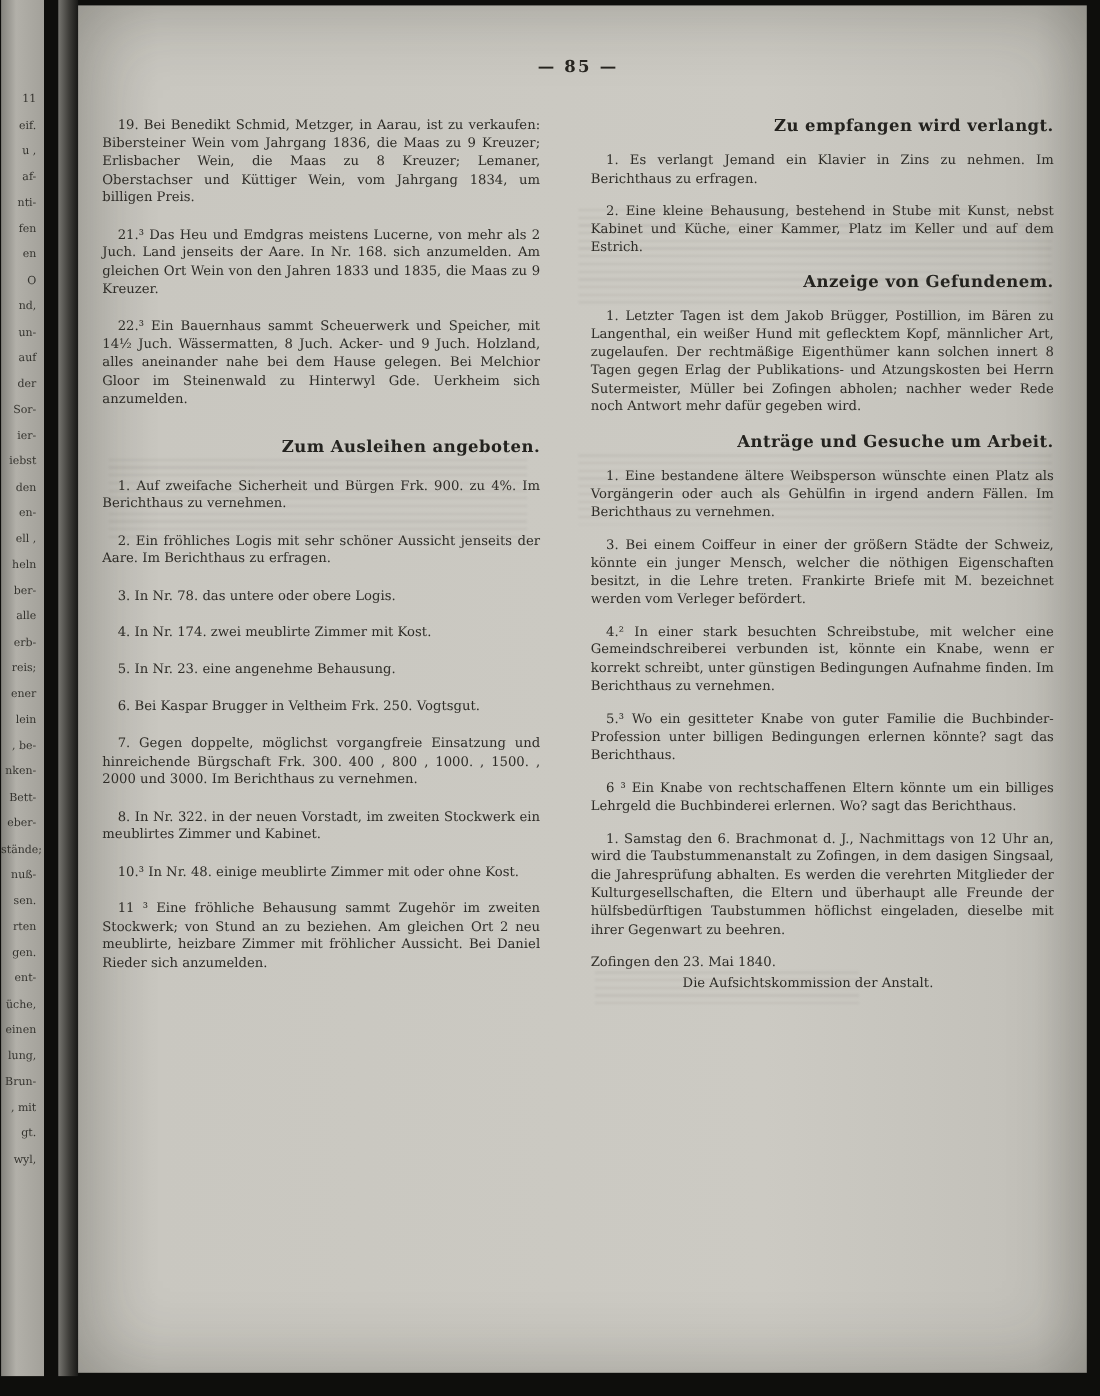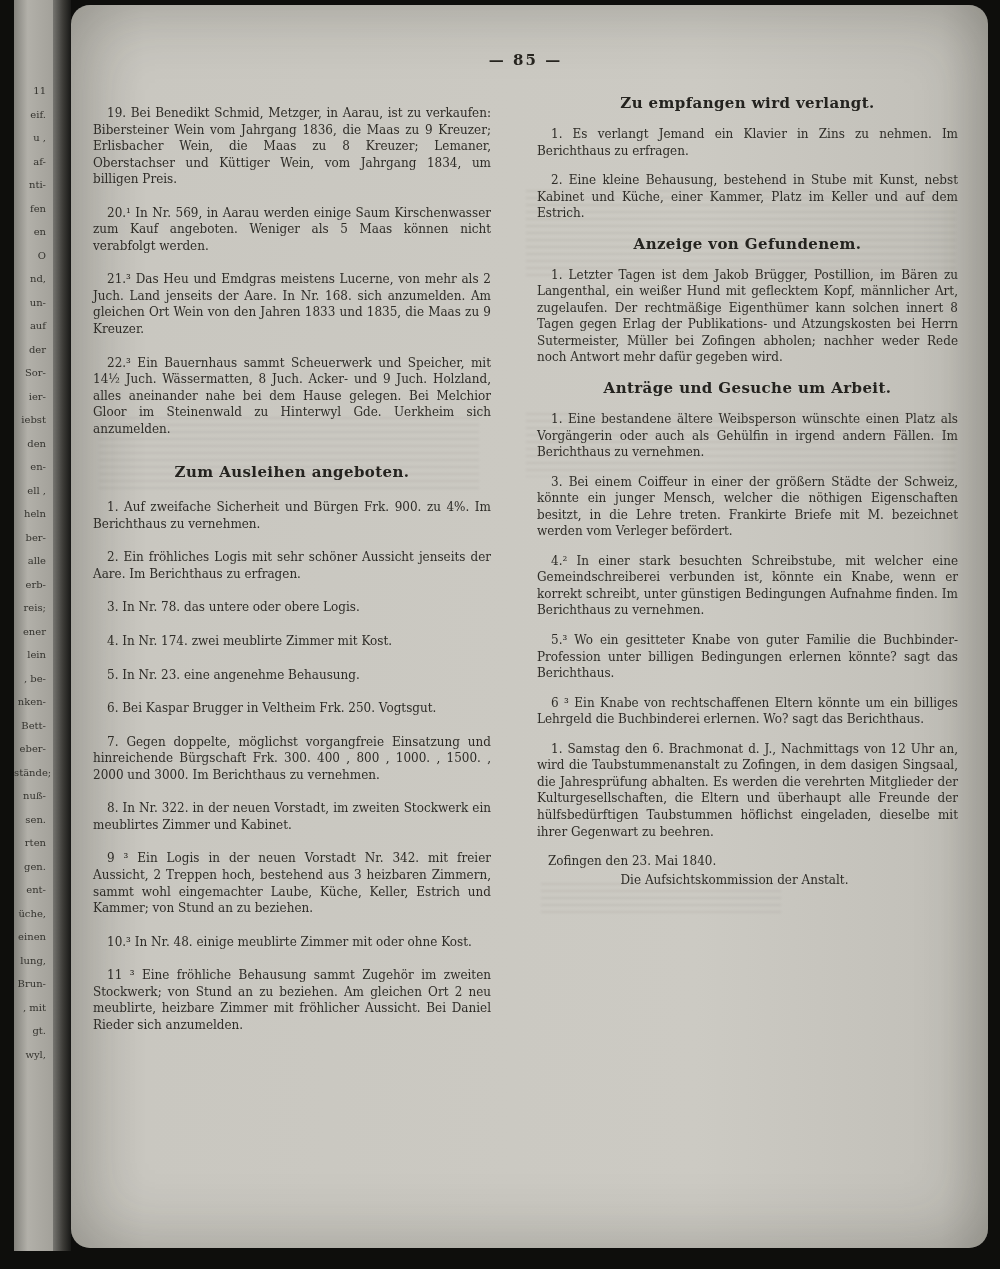--- a/index.html
+++ b/index.html
@@ -5,21 +5,21 @@
   html,body{margin:0;padding:0;}
   body{
     width:1000px;height:1269px;
     background:#0e0e0c;
     position:relative;
     overflow:hidden;
     font-family:"DejaVu Serif", serif;
   }
   
   .edge-strip{
-    position:absolute;left:14px;top:0;bottom:18px;width:39px;
+    position:absolute;left:1px;top:0;bottom:18px;width:39px;
     background:linear-gradient(90deg,#84837d,#b2b0a9 35%,#aead a6,#a3a19a);
     background:linear-gradient(90deg,#84837d,#b2b0a9 35%,#a3a19a);
     box-sizing:border-box;
     padding:86px 7px 0 0;
     overflow:hidden;
   }
   p.frag{
     margin:0 0 13px;font-size:10px;line-height:1.05;
     color:#34332e;text-align:right;white-space:nowrap;
   }
@@ -30,21 +30,20 @@
   }
   
   .page{
     position:absolute;left:71px;top:5px;right:12px;bottom:21px;
     background:linear-gradient(90deg,#bcbab3,#c9c7c0 8%,#cccac3 68%,#c2c0b9 95%,#b3b1aa);
     box-shadow:inset 0 0 70px rgba(30,28,22,.28);
     overflow:hidden;
     box-sizing:border-box;
     padding:46px 30px 20px 22px;
     color:#2e2c27;
-    border-radius:19px;
   }
   .page-number{
     text-align:center;
     font-size:15px;font-weight:bold;color:#26241f;
     letter-spacing:2px;
     margin:0 0 22px;
   }
   .columns{display:flex;gap:46px;}
   .col{min-width:0;}
   .col.left{width:398px;flex:0 0 auto;padding-top:14px;}
@@ -52,26 +51,26 @@
   p.ad{
     margin:0 0 13px;
     text-indent:14px;
     text-align:justify;
     font-size:12px;line-height:1.38;
     color:#2e2c27;
   }
   .col.left p.ad{margin-bottom:17px;}
   .heading{
     font-size:15px;font-weight:bold;color:#24231f;
-    text-align:center;letter-spacing:.4px;
-    margin:3px 0 14px;
+    text-align:right;letter-spacing:.4px;
+    margin:14px 0 14px;
   }
   .col.left .heading{margin-top:26px;margin-bottom:18px;}
   .dateline{
-    margin:0 11px 2px;font-size:12px;line-height:1.38;color:#2e2c27;text-indent:0;
+    margin:0 0 2px;font-size:12px;line-height:1.38;color:#2e2c27;text-indent:0;
   }
   .signature{
     margin:0;font-size:12px;line-height:1.38;color:#2e2c27;
     text-align:center;padding-right:26px;
   }
   
   .bleed{
     position:absolute;pointer-events:none;
     background:repeating-linear-gradient(180deg,rgba(82,79,70,.14) 0 2px,rgba(82,79,70,0) 2px 7px);
     filter:blur(1px);
@@ -136,37 +135,35 @@
 
   <div class="page-number">
     <span>—  85  —</span>
   </div>
 
   <div class="columns">
 
     <div class="col left">
       <div>
           <p class="ad">19. Bei Benedikt Schmid, Metzger, in Aarau, ist zu verkaufen: Bibersteiner Wein vom Jahrgang 1836, die Maas zu 9 Kreuzer; Erlisbacher Wein, die Maas zu 8 Kreuzer; Lemaner, Oberstachser und Küttiger Wein, vom Jahrgang 1834, um billigen Preis.</p>
-          <p class="ad">20.¹ In Nr. 569, in Aarau werden einige Saum Kirschenwasser zum Kauf angeboten. Weniger als 5 Maas können nicht verabfolgt werden.</p>
           <p class="ad">21.³ Das Heu und Emdgras meistens Lucerne, von mehr als 2 Juch. Land jenseits der Aare. In Nr. 168. sich anzumelden. Am gleichen Ort Wein von den Jahren 1833 und 1835, die Maas zu 9 Kreuzer.</p>
           <p class="ad">22.³ Ein Bauernhaus sammt Scheuerwerk und Speicher, mit 14½ Juch. Wässermatten, 8 Juch. Acker- und 9 Juch. Holzland, alles aneinander nahe bei dem Hause gelegen. Bei Melchior Gloor im Steinenwald zu Hinterwyl Gde. Uerkheim sich anzumelden.</p>
         </div>
 
       <h2 class="heading">Zum Ausleihen angeboten.</h2>
 
       <div>
           <p class="ad">1. Auf zweifache Sicherheit und Bürgen Frk. 900. zu 4%. Im Berichthaus zu vernehmen.</p>
           <p class="ad">2. Ein fröhliches Logis mit sehr schöner Aussicht jenseits der Aare. Im Berichthaus zu erfragen.</p>
           <p class="ad">3. In Nr. 78. das untere oder obere Logis.</p>
           <p class="ad">4. In Nr. 174. zwei meublirte Zimmer mit Kost.</p>
           <p class="ad">5. In Nr. 23. eine angenehme Behausung.</p>
           <p class="ad">6. Bei Kaspar Brugger in Veltheim Frk. 250. Vogtsgut.</p>
           <p class="ad">7. Gegen doppelte, möglichst vorgangfreie Einsatzung und hinreichende Bürgschaft Frk. 300. 400 , 800 , 1000. , 1500. , 2000 und 3000. Im Berichthaus zu vernehmen.</p>
           <p class="ad">8. In Nr. 322. in der neuen Vorstadt, im zweiten Stockwerk ein meublirtes Zimmer und Kabinet.</p>
-          <p class="ad">9 ³ Ein Logis in der neuen Vorstadt Nr. 342. mit freier Aussicht, 2 Treppen hoch, bestehend aus 3 heizbaren Zimmern, sammt wohl eingemachter Laube, Küche, Keller, Estrich und Kammer; von Stund an zu beziehen.</p>
           <p class="ad">10.³ In Nr. 48. einige meublirte Zimmer mit oder ohne Kost.</p>
           <p class="ad">11 ³ Eine fröhliche Behausung sammt Zugehör im zweiten Stockwerk; von Stund an zu beziehen. Am gleichen Ort 2 neu meublirte, heizbare Zimmer mit fröhlicher Aussicht. Bei Daniel Rieder sich anzumelden.</p>
         </div>
     </div>
 
     <div class="col right">
 
       <section>
         <h2 class="heading">Zu empfangen wird verlangt.</h2>
         <div>

